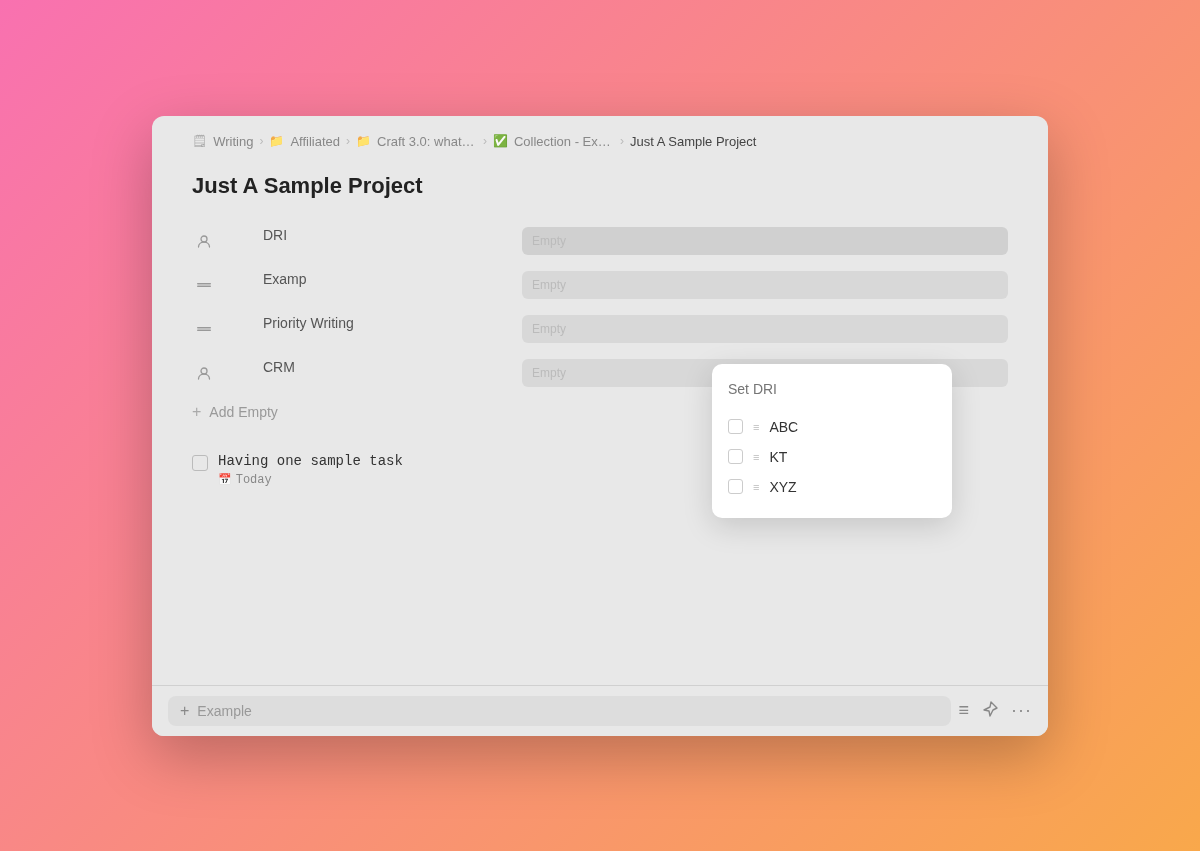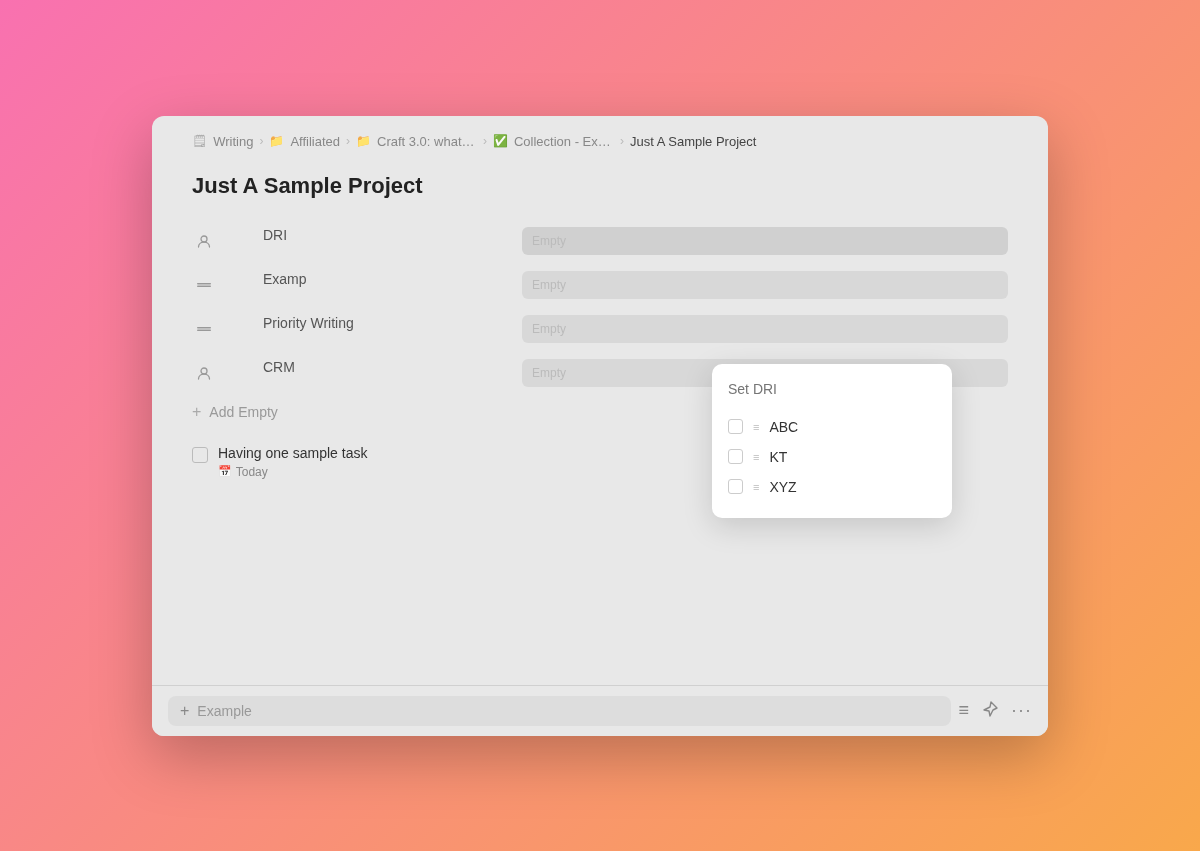--- a/index.html
+++ b/index.html
@@ -134,21 +134,22 @@
       cursor: pointer;
     }
 
     .add-field-plus {
       font-size: 16px;
       color: #aaa;
     }
 
     
     .task-section {
-      margin-top: 12px;
+      margin-top: 20px;
+      font-family: Liberation Mono, monospace;
     }
 
     .task-item {
       display: flex;
       align-items: flex-start;
       gap: 10px;
       padding: 4px 0;
     }
 
     .task-checkbox {

